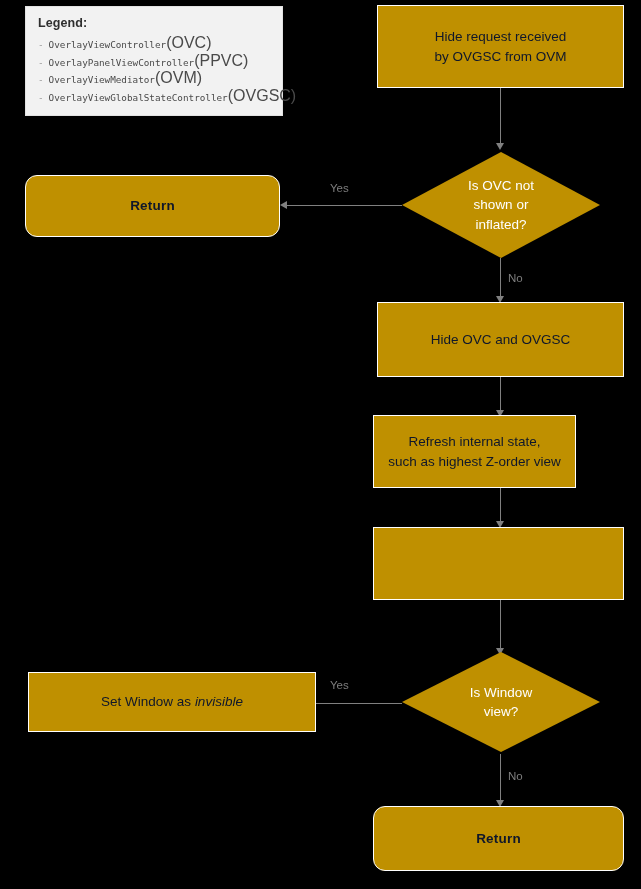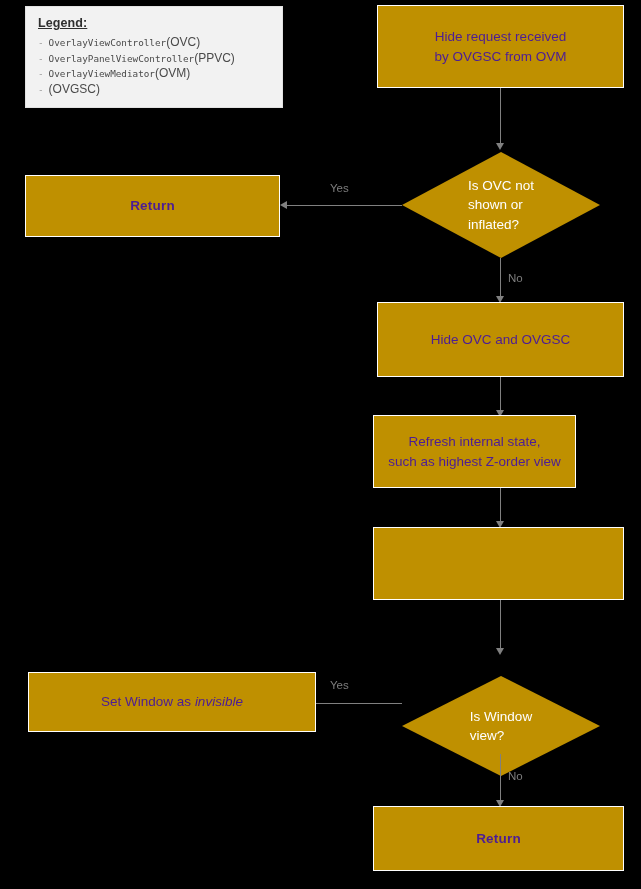--- a/index.html
+++ b/index.html
@@ -25,21 +25,20 @@
     border: 1px solid #E2E2E2;
     box-sizing: border-box;
     padding: 9px 12px 10px 12px;
   }
   #legend .legend-title {
     font-size: 12.5px;
     font-weight: bold;
     color: #2f2f2f;
     margin-bottom: 5px;
     letter-spacing: 0.1px;
-    text-decoration: underline;
   }
   #legend ul {
     list-style: none;
     margin: 0;
     padding: 0;
   }
   #legend li {
     display: flex;
     align-items: baseline;
     font-family: "DejaVu Sans Mono", "Liberation Mono", monospace;
@@ -47,47 +46,47 @@
     color: #4a4a4a;
     line-height: 15.5px;
     white-space: nowrap;
   }
   #legend li .bullet {
     color: #9a9a9a;
     margin-right: 5px;
   }
   #legend li .abbr {
     font-family: "Liberation Sans", sans-serif;
-    font-size: 12px;
+    font-size: 16px;
     color: #4a4a4a;
   }
 
   
   .node {
     position: absolute;
     box-sizing: border-box;
     display: flex;
     align-items: center;
     justify-content: center;
     text-align: center;
-    color: #4c1d95;
+    color: #0f172a;
     background: #BF9000;
   }
   .node .label {
     line-height: 1.42;
     padding: 0 8px;
   }
 
   .process {
     border: 1.6px solid #ffffff;
     font-size: 13.5px;
   }
   .terminator {
     border: 1.6px solid #ffffff;
-    border-radius: 0;
+    border-radius: 12px;
     font-size: 13.5px;
     font-weight: bold;
     align-items: center;
   }
   .terminator .label { letter-spacing: 0.2px; }
 
   
   .decision {
     position: absolute;
     display: flex;
@@ -100,20 +99,21 @@
     width: 100%; height: 100%;
     background: #BF9000;
     clip-path: polygon(50% 0%, 100% 50%, 50% 100%, 0% 50%);
   }
   .decision .label {
     position: relative;
     z-index: 2;
     color: #ffffff;
     font-size: 13.5px;
     line-height: 1.42;
+    text-align: center;
   }
 
   
   .conn {
     position: absolute;
     background: #808080;
   }
   .conn.v { width: 1px; }
   .conn.h { height: 1px; }
 
@@ -159,20 +159,21 @@
       <span>OverlayPanelViewController</span>
       <span class="abbr">(PPVC)</span>
     </li>
     <li>
       <span class="bullet">-</span>
       <span>OverlayViewMediator</span>
       <span class="abbr">(OVM)</span>
     </li>
     <li>
       <span class="bullet">-</span>
+      <span>OverlayViewGlobalStateController</span>
       <span class="abbr">(OVGSC)</span>
     </li>
   </ul>
 </div>
 
 <div class="node process" style="left:377px; top:5px; width:247px; height:83px;">
   <div class="label">
     <span>Hide request received</span><br>
     <span>by OVGSC from OVM</span>
   </div>
@@ -221,21 +222,21 @@
 
 <div class="node process" style="left:373px; top:527px; width:251px; height:73px;">
   <div class="label">
     <br>
   </div>
 </div>
 
 <div class="conn v" style="left:500px; top:600px; height:52px;"></div>
 <div class="arrow-down" style="left:496px; top:648px;"></div>
 
-<div class="decision" style="left:402px; top:676px; width:198px; height:100px;">
+<div class="decision" style="left:402px; top:652px; width:198px; height:100px;">
   <div class="diamond-shape"></div>
   <div class="label">
     <span>Is Window</span><br>
     <span>view?</span>
   </div>
 </div>
 
 <div class="conn h" style="left:286px; top:703px; width:116px;"></div>
 <div class="arrow-left" style="left:280px; top:699px;"></div>
 <div class="edge-label" style="left:330px; top:679px;">Yes</div>

